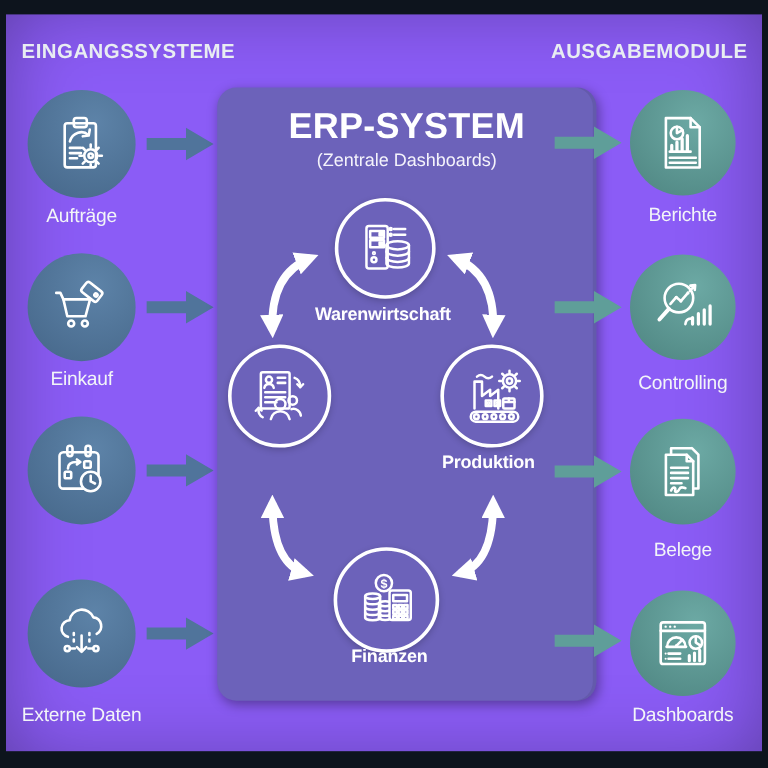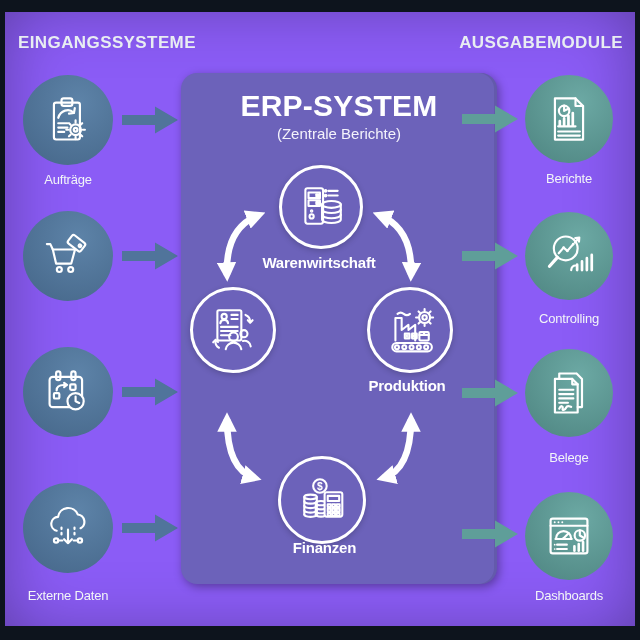--- a/index.html
+++ b/index.html
@@ -28,21 +28,21 @@
   }
   .in-circle{
     width:90px;height:90px;
     background:radial-gradient(circle at 62% 30%, #5d83a8, #4a6c8f 78%);
   }
   .out-circle{
     width:88px;height:88px;
     background:radial-gradient(circle at 62% 30%, #6ca9a4, #548c88 78%);
   }
   .node-label{
-    position:absolute;color:#f2f5f8;font-size:13px;font-weight:500;
+    position:absolute;color:#f2f5f8;font-size:16px;font-weight:500;
     letter-spacing:-.2px;text-align:center;
   }
   .harrow{position:absolute;}
 
   .erp-box{
     position:absolute;left:181px;top:73px;width:276px;height:511px;
     background:#6c62ba;border-radius:16px;
     box-shadow:2px 3px 10px rgba(0,0,0,.35), inset -3px 0 0 rgba(0,0,0,.08);
     padding-left:40px;
   }
@@ -97,20 +97,21 @@
       <path d="M10 18 h20.5 l-3.5 13 h-14 z"></path>
       <path d="M10 18 l-2.3 -5 h-3.2"></path>
       <circle cx="16" cy="36.5" r="2.3"></circle>
         <circle cx="26.5" cy="36.5" r="2.3"></circle>
       <g transform="rotate(38 32 12)">
         <rect x="24.5" y="7.5" width="15" height="9.5" rx="2"></rect>
         <circle cx="36" cy="12.2" r="1.2"></circle>
       </g>
     </svg>
   </div>
+  <div class="node-label" style="left:3px;top:308px;width:130px">Einkauf</div>
 
   <div class="node-circle in-circle" style="left:23px;top:347px">
     <svg class="icon" width="52" height="52" viewBox="0 0 48 48" fill="none" stroke="#fff" stroke-width="2" stroke-linecap="round" stroke-linejoin="round">
       <rect x="7" y="10" width="30" height="28" rx="3"></rect>
       <rect x="13" y="5" width="4" height="8" rx="2"></rect>
       <rect x="27" y="5" width="4" height="8" rx="2"></rect>
       <rect x="11" y="25" width="5" height="5" rx="1"></rect>
       <rect x="26" y="17" width="5" height="5" rx="1"></rect>
       <path d="M13.5 22.5 q0 -5 6.5 -5 h2.5"></path>
       <path d="M23 17.5 l-2.6 -1.9 M23 17.5 l-2.6 1.9"></path>
@@ -140,21 +141,21 @@
     </svg>
   <svg class="harrow" style="left:122px;top:375px" width="57" height="34">
       <polygon points="0,12 33,12 33,3.5 56,17 33,30.5 33,22 0,22" fill="#50749b"></polygon>
     </svg>
   <svg class="harrow" style="left:122px;top:511px" width="57" height="34">
       <polygon points="0,12 33,12 33,3.5 56,17 33,30.5 33,22 0,22" fill="#50749b"></polygon>
     </svg>
 
   <div class="erp-box">
     <div class="erp-title">ERP-SYSTEM</div>
-    <div class="erp-subtitle">(Zentrale Berichte)</div>
+    <div class="erp-subtitle">(Zentrale Dashboards)</div>
 
     <svg class="cycle-svg" width="276" height="511" viewBox="0 0 276 511" fill="none">
       <defs>
         <marker id="ah" viewBox="0 0 10 10" refX="6.5" refY="5" markerWidth="3" markerHeight="3" orient="auto-start-reverse">
           <path d="M0,0 L10,5 L0,10 z" fill="#ffffff"></path>
         </marker>
       </defs>
       <g stroke="#ffffff" stroke-width="6.5" marker-start="url(#ah)" marker-end="url(#ah)">
         <path d="M78 142 Q44 155 46 202"></path>
         <path d="M198 142 Q232 155 230 202"></path>

